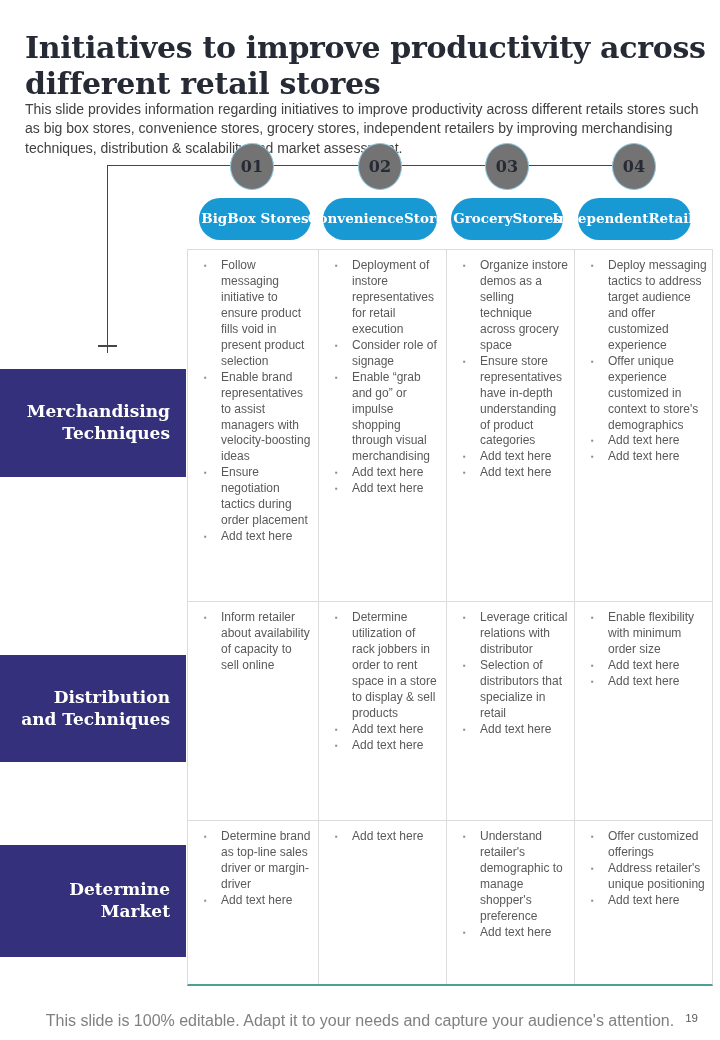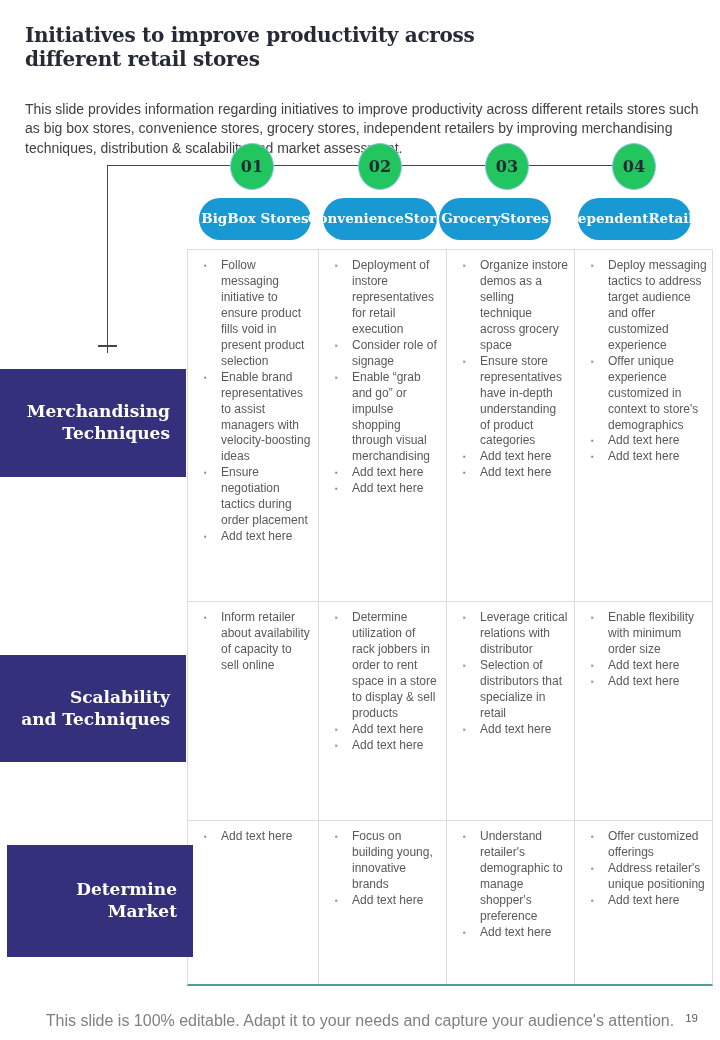--- a/index.html
+++ b/index.html
@@ -7,55 +7,55 @@
     position:relative;
     width:720px;height:1040px;
     background:#ffffff;
     overflow:hidden;
     font-family:"Liberation Sans",sans-serif;
   }
   
   .title{
     position:absolute;left:25px;top:10px;width:690px;
     font-family:"DejaVu Serif",serif;
-    font-weight:700;font-size:20px;line-height:1.2;
+    font-weight:700;font-size:30px;line-height:1.2;
     color:#262a35;letter-spacing:-0.3px;
   }
   .title span{display:block;white-space:nowrap;}
   .subtitle{
     position:absolute;left:25px;top:86px;width:676px;
     font-size:14px;line-height:1.38;color:#404040;
   }
   
   .conn{position:absolute;background:#44464a;}
   .conn-h{left:107px;top:165px;width:528px;height:1px;}
   .conn-v{left:107px;top:165px;width:1px;height:188px;}
   .conn-tick{left:98px;top:345px;width:19px;height:2px;}
   
   .circle{
     position:absolute;top:143px;width:44px;height:47px;
-    background:#22c55e;border:1.5px solid #8ec6df;border-radius:50%;
+    background:#737373;border:1.5px solid #8ec6df;border-radius:50%;
     display:flex;align-items:center;justify-content:center;
     font-family:"DejaVu Serif",serif;font-weight:700;font-size:16px;color:#262a35;
     box-sizing:border-box;
   }
   .circle.c1{left:230px;} .circle.c2{left:358px;}
   .circle.c3{left:485px;} .circle.c4{left:612px;}
   
   .pill{
     position:absolute;top:198px;height:42px;border-radius:21px;
     background:#1899d4;color:#ffffff;
     font-family:"DejaVu Serif",serif;font-weight:700;font-size:13.5px;line-height:1.3;
     display:flex;flex-direction:row;align-items:center;justify-content:center;
     text-align:center;
   }
   .pill span{display:block;white-space:nowrap;}
   .pill.p1{left:199px;width:112px;}
   .pill.p2{left:323px;width:114px;}
-  .pill.p3{left:439px;width:112px;}
+  .pill.p3{left:451px;width:112px;}
   .pill.p4{left:578px;width:113px;}
   
   .matrix{
     position:absolute;left:187px;top:249px;width:526px;height:737px;
     display:grid;
     grid-template-columns:131px 128px 128px 1fr;
     grid-template-rows:352px 219px 1fr;
     border:1px solid #dcdcdc;
     border-bottom:2px solid #4f9d97;
     box-sizing:border-box;
@@ -84,21 +84,21 @@
   .rowbar{
     position:absolute;left:0;width:186px;
     background:#34307c;color:#ffffff;
     font-family:"DejaVu Serif",serif;font-weight:700;font-size:17px;line-height:1.28;
     display:flex;flex-direction:column;align-items:flex-end;justify-content:center;
     text-align:right;padding-right:16px;box-sizing:border-box;
   }
   .rowbar span{display:block;white-space:nowrap;}
   .rowbar.r1{top:369px;height:108px;}
   .rowbar.r2{top:655px;height:107px;}
-  .rowbar.r3{top:845px;height:112px;margin-left:7px;}
+  .rowbar.r3{top:845px;height:112px;}
   
   .footer{
     position:absolute;left:0;top:1012px;width:720px;
     text-align:center;font-size:16px;color:#808080;
   }
   .pagenum{
     position:absolute;right:22px;top:1012px;
     font-size:11.5px;color:#595959;
   }
 </style>
@@ -202,26 +202,26 @@
       </div>
       <div class="cell">
         <ul>
           <li>Enable flexibility with minimum order size</li>
           <li>Add text here</li>
           <li>Add text here</li>
         </ul>
       </div>
       <div class="cell">
         <ul>
-          <li>Add text here</li>
-        </ul>
-      </div>
-      <div class="cell">
-        <ul>
-          <li>Focus on building young, innovative brands</li>
+          <li>Determine brand as top-line sales driver or margin-driver</li>
+          <li>Add text here</li>
+        </ul>
+      </div>
+      <div class="cell">
+        <ul>
           <li>Add text here</li>
         </ul>
       </div>
       <div class="cell">
         <ul>
           <li>Understand retailer's demographic to manage shopper's preference</li>
           <li>Add text here</li>
         </ul>
       </div>
       <div class="cell">
@@ -231,21 +231,21 @@
           <li>Add text here</li>
         </ul>
       </div>
     </div>
 
   <div class="rowbar r1">
     <span>Merchandising</span>
     <span>Techniques</span>
   </div>
   <div class="rowbar r2">
-    <span>Scalability</span>
+    <span>Distribution</span>
     <span>and Techniques</span>
   </div>
   <div class="rowbar r3">
     <span>Determine</span>
     <span>Market</span>
   </div>
 
   <div class="footer">This slide is 100% editable. Adapt it to your needs and capture your audience's attention.</div>
   <div class="pagenum">19</div>
 

